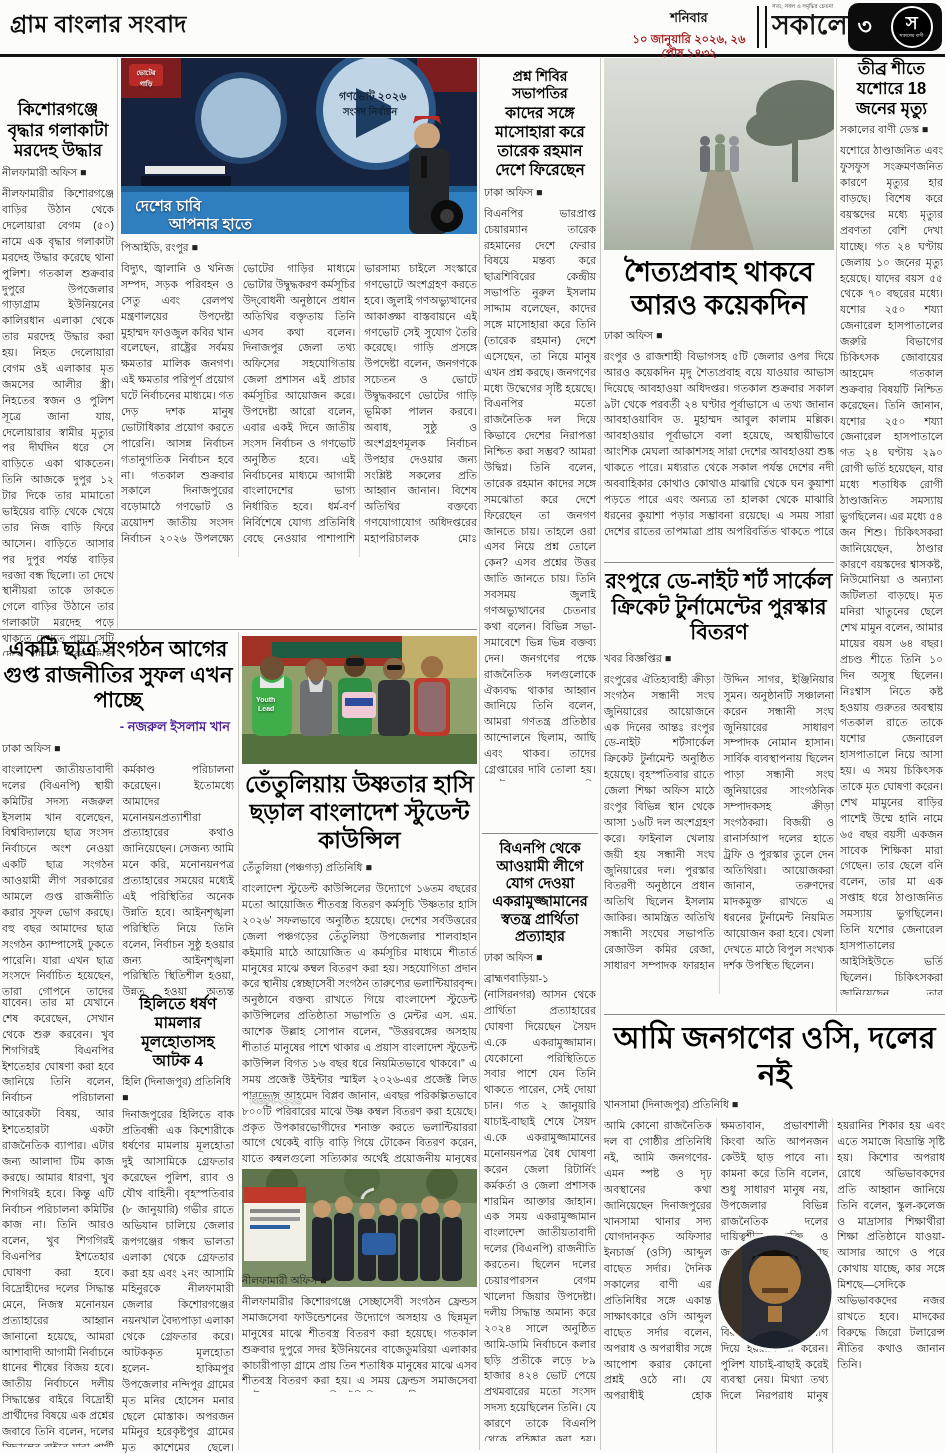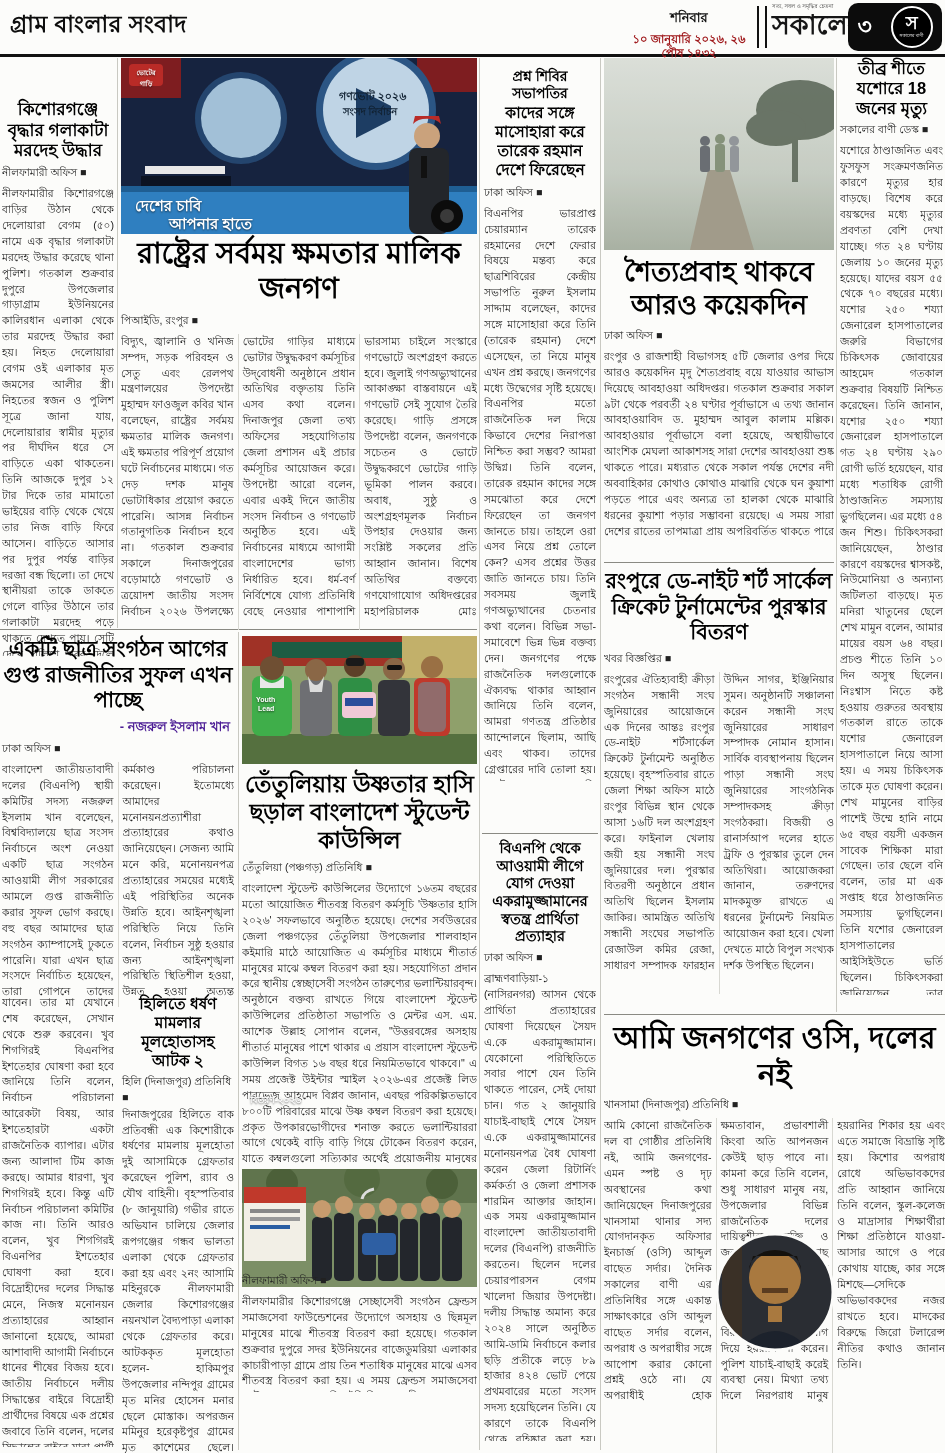--- a/index.html
+++ b/index.html
@@ -98,37 +98,36 @@
       <rect x="300" y="98" width="6" height="22" fill="#111"></rect>
       <circle cx="326" cy="158" r="16" fill="#0c0c0c"></circle>
       <circle cx="326" cy="158" r="7" fill="#3a3a3a"></circle>
       <rect x="8" y="6" width="34" height="22" rx="4" fill="#b92b27"></rect>
     </svg>
     <div class="ovl" style="left:10px;top:10px;font-size:6.5px;width:30px;text-align:center;">ভোটের গাড়ি</div>
     <div class="ovl" style="left:218px;top:30px;font-size:11px;color:#123;text-shadow:none;">গণভোট ২০২৬</div>
     <div class="ovl" style="left:222px;top:46px;font-size:10px;color:#123;text-shadow:none;">সংসদ নির্বাচন</div>
     <div class="ovl" style="left:14px;top:136px;font-size:15px;">দেশের চাবি</div>
     <div class="ovl" style="left:48px;top:154px;font-size:15px;">আপনার হাতে</div>
-    <div class="hl" style="font-size:29px;margin-top:2px;">রাষ্ট্রের সর্বময় ক্ষমতার মালিক জনগণ</div>
     <div class="by" style="margin-top:6px;">পিআইডি, রংপুর ■</div>
     <div class="body cols3" style="height:296px;">বিদ্যুৎ, জ্বালানি ও খনিজ সম্পদ, সড়ক পরিবহন ও সেতু এবং রেলপথ মন্ত্রণালয়ের উপদেষ্টা মুহাম্মদ ফাওজুল কবির খান বলেছেন, রাষ্ট্রের সর্বময় ক্ষমতার মালিক জনগণ। এই ক্ষমতার পরিপূর্ণ প্রয়োগ ঘটে নির্বাচনের মাধ্যমে। গত দেড় দশক মানুষ ভোটাধিকার প্রয়োগ করতে পারেনি। আসন্ন নির্বাচন গতানুগতিক নির্বাচন হবে না। গতকাল শুক্রবার সকালে দিনাজপুরের বড়োমাঠে গণভোট ও ত্রয়োদশ জাতীয় সংসদ নির্বাচন ২০২৬ উপলক্ষ্যে ভোটের গাড়ির মাধ্যমে ভোটার উদ্বুদ্ধকরণ কর্মসূচির উদ্‌বোধনী অনুষ্ঠানে প্রধান অতিথির বক্তৃতায় তিনি এসব কথা বলেন। দিনাজপুর জেলা তথ্য অফিসের সহযোগিতায় জেলা প্রশাসন এই প্রচার কর্মসূচির আয়োজন করে। উপদেষ্টা আরো বলেন, এবার একই দিনে জাতীয় সংসদ নির্বাচন ও গণভোট অনুষ্ঠিত হবে। এই নির্বাচনের মাধ্যমে আগামী বাংলাদেশের ভাগ্য নির্ধারিত হবে। ধর্ম-বর্ণ নির্বিশেষে যোগ্য প্রতিনিধি বেছে নেওয়ার পাশাপাশি ভারসাম্য চাইলে সংস্কারে গণভোটে অংশগ্রহণ করতে হবে। জুলাই গণঅভ্যুত্থানের আকাঙ্ক্ষা বাস্তবায়নে এই গণভোট সেই সুযোগ তৈরি করেছে। গাড়ি প্রসঙ্গে উপদেষ্টা বলেন, জনগণকে সচেতন ও ভোটে উদ্বুদ্ধকরণে ভোটের গাড়ি ভূমিকা পালন করবে। অবাধ, সুষ্ঠু ও অংশগ্রহণমূলক নির্বাচন উপহার দেওয়ার জন্য সংশ্লিষ্ট সকলের প্রতি আহ্বান জানান। বিশেষ অতিথির বক্তব্যে গণযোগাযোগ অধিদপ্তরের মহাপরিচালক মোঃ আবদুল্লাহ বলেন, আসন্ন গণভোট ও ত্রয়োদশ জাতীয় সংসদ নির্বাচন একটি ঐতিহাসিক ঘটনা। স্বাধীনতার ৫৪ বছরে এমন পরিবেশ কখনো হয়নি। জনগণ ক্ষমতার মূল উৎস হয়ে উঠতে পারেনি। ভোটের গাড়ি প্রসঙ্গে মহাপরিচালক বলেন, গণভোটে অংশগ্রহণ করতে ভোটের গাড়ি জনগণের দোরগোড়ায় পৌঁছে যাবে। অনুষ্ঠানে বিভিন্ন শ্রেণি-পেশার মানুষ উপস্থিত ছিলেন।</div>
   </div>
 
   <div class="abs" style="left:2px;top:636px;width:232px;">
     <div class="hl" style="font-size:21px;">একটি ছাত্র সংগঠন আগের গুপ্ত রাজনীতির সুফল এখন পাচ্ছে</div>
     <div class="credit" style="margin:4px 4px 0 0;">- নজরুল ইসলাম খান</div>
     <div class="by">ঢাকা অফিস ■</div>
     <div class="body cols2" style="height:245px;">বাংলাদেশ জাতীয়তাবাদী দলের (বিএনপি) স্থায়ী কমিটির সদস্য নজরুল ইসলাম খান বলেছেন, বিশ্ববিদ্যালয়ে ছাত্র সংসদ নির্বাচনে অংশ নেওয়া একটি ছাত্র সংগঠন আওয়ামী লীগ সরকারের আমলে গুপ্ত রাজনীতি করার সুফল ভোগ করছে। বহু বছর আমাদের ছাত্র সংগঠন ক্যাম্পাসেই ঢুকতে পারেনি। যারা এখন ছাত্র সংসদে নির্বাচিত হয়েছেন, তারা গোপনে তাদের কর্মকাণ্ড পরিচালনা করেছেন। ইতোমধ্যে আমাদের মনোনয়নপ্রত্যাশীরা প্রত্যাহারের কথাও জানিয়েছেন। সেজন্য আমি মনে করি, মনোনয়নপত্র প্রত্যাহারের সময়ের মধ্যেই এই পরিস্থিতির অনেক উন্নতি হবে। আইনশৃঙ্খলা পরিস্থিতি নিয়ে তিনি বলেন, নির্বাচন সুষ্ঠু হওয়ার জন্য আইনশৃঙ্খলা পরিস্থিতি স্থিতিশীল হওয়া, উন্নত হওয়া অত্যন্ত গুরুত্বপূর্ণ। এতে কোনো সন্দেহ নেই। এটা আমরা সবাই চাই।</div>
   </div>
   <div class="abs" style="left:2px;top:995px;width:112px;">
     <div class="body" style="height:452px;">যাবেন। তার মা যেখানে শেষ করেছেন, সেখান থেকে শুরু করবেন। খুব শিগগিরই বিএনপির ইশতেহার ঘোষণা করা হবে জানিয়ে তিনি বলেন, নির্বাচন পরিচালনা আরেকটা বিষয়, আর ইশতেহারটা একটা রাজনৈতিক ব্যাপার। এটার জন্য আলাদা টিম কাজ করছে। আমার ধারণা, খুব শিগগিরই হবে। কিন্তু এটি নির্বাচন পরিচালনা কমিটির কাজ না। তিনি আরও বলেন, খুব শিগগিরই বিএনপির ইশতেহার ঘোষণা করা হবে। বিদ্রোহীদের দলের সিদ্ধান্ত মেনে, নিজস্ব মনোনয়ন প্রত্যাহারের আহ্বান জানানো হয়েছে, আমরা আশাবাদী আগামী নির্বাচনে ধানের শীষের বিজয় হবে। জাতীয় নির্বাচনে দলীয় সিদ্ধান্তের বাইরে বিদ্রোহী প্রার্থীদের বিষয়ে এক প্রশ্নের জবাবে তিনি বলেন, দলের সিদ্ধান্তের বাইরে যারা প্রার্থী হয়েছে, সে বিষয়টি দেখা বা সে ব্যাপারে ব্যবস্থা নেওয়ার দায়িত্ব কিন্তু দলেরই, নির্বাচন পরিচালনা কমিটির না। আমরা তাদের আহ্বান জানিয়েছি, দলের সিদ্ধান্তের প্রতি যেন তারা শ্রদ্ধাশীল হয়ে মনোনয়নপত্র প্রত্যাহার করেন। আশা করছি, তারা প্রত্যাহার করবেন। অনেকেই ইতোমধ্যে প্রত্যাহার করেছেন।</div>
   </div>
 
   <div class="abs" style="left:122px;top:995px;width:112px;">
-    <div class="hl" style="font-size:15.5px;">হিলিতে ধর্ষণ মামলার মূলহোতাসহ আটক ২</div>
+    <div class="hl" style="font-size:15.5px;">হিলিতে ধর্ষণ মামলার মূলহোতাসহ আটক 4</div>
     <div class="by">হিলি (দিনাজপুর) প্রতিনিধি ■</div>
     <div class="body" style="height:380px;">দিনাজপুরের হিলিতে বাক প্রতিবন্ধী এক কিশোরীকে ধর্ষণের মামলায় মূলহোতা দুই আসামিকে গ্রেফতার করেছেন পুলিশ, র‍্যাব ও যৌথ বাহিনী। বৃহস্পতিবার (৮ জানুয়ারি) গভীর রাতে অভিযান চালিয়ে জেলার রূপগঞ্জের গন্ধব ভালতা এলাকা থেকে গ্রেফতার করা হয় এবং ২নং আসামি মহিনুরকে নীলফামারী জেলার কিশোরগঞ্জের নয়নখাল বৈদ্যপাড়া এলাকা থেকে গ্রেফতার করে। আটককৃত মূলহোতা হলেন- হাকিমপুর উপজেলার নন্দিপুর গ্রামের মৃত মনির হোসেন মনার ছেলে মোস্তাক। অপরজন মমিনুর হরেকৃষ্টপুর গ্রামের মৃত কাশেমের ছেলে। হাকিমপুর থানার উপ-পরিদর্শক সুজা হোসেন বলেন, বিগত ১৬ ডিসেম্বর সন্ধ্যায় উপজেলার হরেকৃষ্টপুর গ্রামে প্রতিবন্ধী ঐ কিশোরীকে তার নানি বাড়িতে রেখে মাঠে ঘাস নিতে যায়। এমন সময় অভিযুক্ত মোস্তাক সেই বাড়িতে গাভির দুধ নিতে যায়। বাড়িতে কেউ না থাকায় সুযোগ পেয়ে জোরপূর্বক তাকে ধর্ষণ করেন। এই ঘটনায় ভুক্তভোগীর মা বাদি হয়ে থানায় মামলা করলে যৌথ বাহিনী তৎপরতা চালিয়ে আসামিদের বিভিন্ন জায়গা থেকে গ্রেফতার করা হয় এবং আজকে বিজ্ঞ আদালতে প্রেরণ করা হয়।</div>
   </div>
 
   <div class="abs" style="left:242px;top:636px;width:235px;">
     <svg class="photo" width="235" height="128" viewBox="0 0 235 128">
       <rect width="235" height="128" fill="#8fa06b"></rect>
       <rect x="0" y="0" width="235" height="30" fill="#a03226"></rect>
       <rect x="30" y="6" width="130" height="16" fill="#1d5c43"></rect>
       <rect x="160" y="0" width="75" height="42" fill="#c2b06a"></rect>

